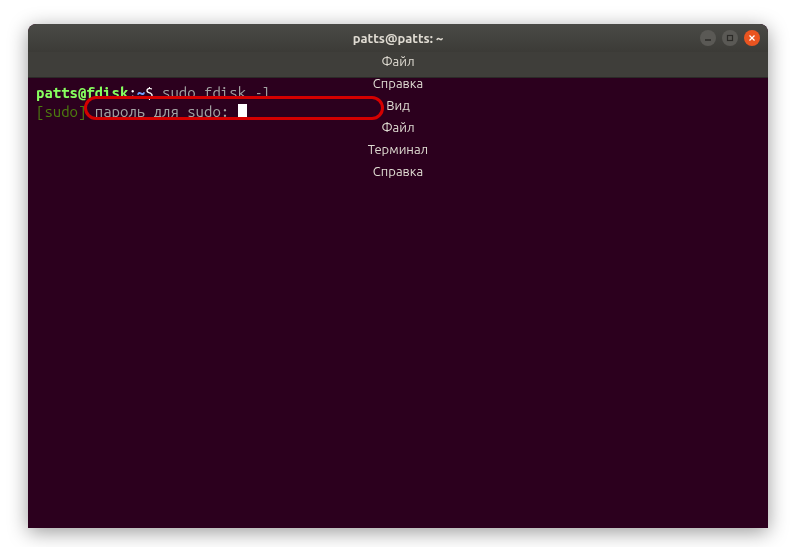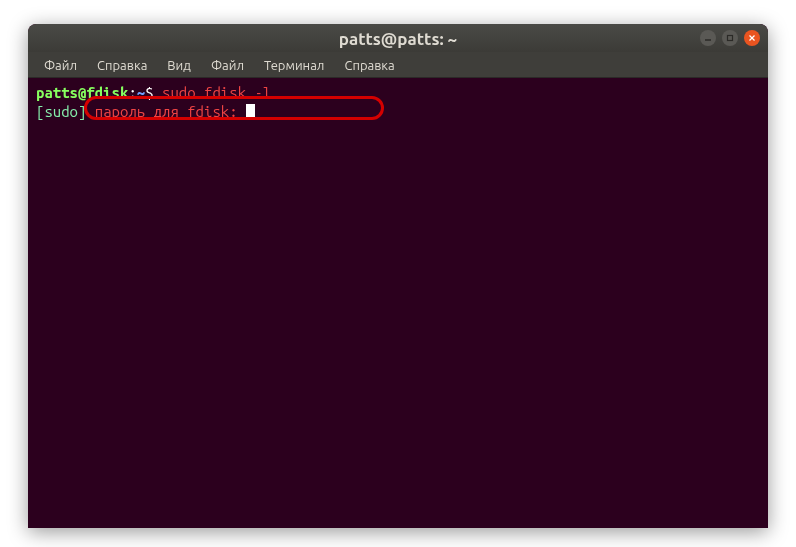--- a/index.html
+++ b/index.html
@@ -30,21 +30,21 @@
       background: linear-gradient(to bottom, #4a4a46, #3c3b37);
       display: flex;
       align-items: center;
       justify-content: center;
       position: relative;
       border-radius: 8px 8px 0 0;
     }
     .title {
       color: #dfdbd2;
       font-family: Ubuntu, sans-serif;
-      font-size: 17px;
+      font-size: 13px;
       font-weight: bold;
     }
     .window-controls {
       position: absolute;
       right: 8px;
       display: flex;
       gap: 6px;
       align-items: center;
     }
     .ctrl {
@@ -61,20 +61,21 @@
     .ctrl-max { background: #5a5955; color: #2b2a27; }
     .ctrl-close { background: #e95420; color: #ffffff; }
     .menubar {
       height: 26px;
       background: #3f3e3a;
       display: flex;
       align-items: center;
       padding: 0 8px;
       gap: 4px;
       border-bottom: 1px solid #2b2a27;
+      flex-direction: column;
     }
     .menu-item {
       color: #dfdbd2;
       font-family: Ubuntu, sans-serif;
       font-size: 13px;
       padding: 2px 8px;
       cursor: pointer;
     }
     .terminal {
       padding: 6px 8px;
@@ -83,22 +84,22 @@
       color: #ffffff;
       position: relative;
     }
     .line {
       white-space: pre;
     }
     .prompt-user { color: #87ff5f; font-weight: bold; }
     .prompt-sep { color: #ffffff; }
     .prompt-path { color: #6f9fff; font-weight: bold; }
     .prompt-dollar { color: #ffffff; }
-    .cmd { color: #ef4444; }
-    .sudo-prefix { color: #86efac; margin-top: 36px; }
+    .cmd { color: #a3a3a3; }
+    .sudo-prefix { color: #4d7c0f; margin-top: 36px; }
     .highlight-oval {
       position: absolute;
       left: 56px;
       top: 18px;
       width: 300px;
       height: 24px;
       border: 3px solid #d40000;
       border-radius: 14px;
       pointer-events: none;
     }
@@ -141,17 +142,17 @@
     <span class="menu-item">Файл</span>
     <span class="menu-item">Справка</span>
     <span class="menu-item">Вид</span>
     <span class="menu-item">Файл</span>
     <span class="menu-item">Терминал</span>
     <span class="menu-item">Справка</span>
   </div>
 
   <div class="terminal">
     <div class="line"><span class="prompt-user">patts@fdisk</span><span class="prompt-sep">:</span><span class="prompt-path">~</span><span class="prompt-dollar">$</span> <span class="cmd">sudo fdisk -l</span></div>
-    <div class="line"><span class="sudo-prefix">[sudo] </span><span class="cmd">пароль для fdisk: </span><span class="cursor"></span></div>
+    <div class="line"><span class="sudo-prefix">[sudo] </span><span class="cmd">пароль для sudo: </span><span class="cursor"></span></div>
     <div class="highlight-oval"></div>
   </div>
 
 </div>
 
 </body></html>

